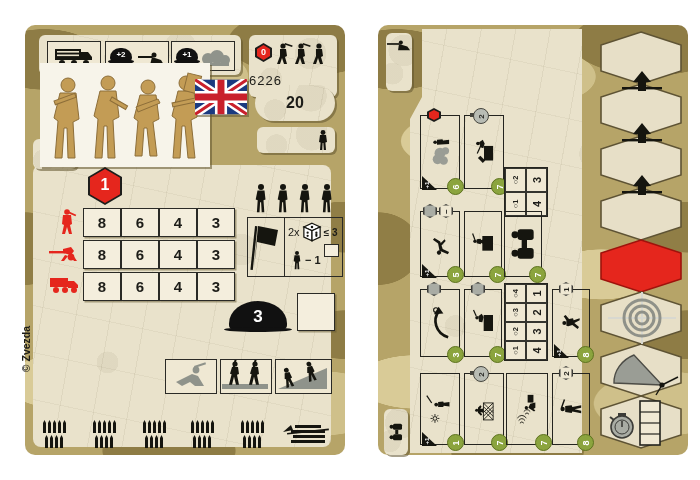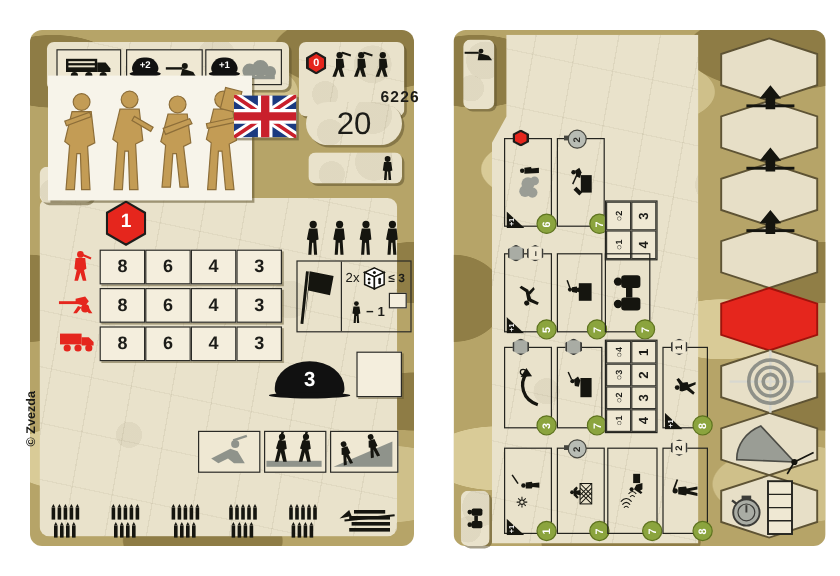--- a/index.html
+++ b/index.html
@@ -124,21 +124,21 @@
           <circle cx="8" cy="3" r="2.6"></circle>
             <path d="M5 6h6l1 7-2 1 2 7h-3l-2-6-2 6H2l3-8z"></path>
           <circle cx="26" cy="3" r="2.6"></circle>
             <path d="M23 6h6l1 7-2 1 2 7h-3l-2-6-2 6h-3l3-8z"></path>
           <circle cx="44" cy="3" r="2.6"></circle>
             <path d="M41 6h6l1 7-2 1 2 7h-3l-2-6-2 6h-3l3-8z"></path>
           <rect x="10" y="0" width="8" height="1.6" transform="rotate(18 10 0)"></rect>
           <rect x="28" y="0" width="8" height="1.6" transform="rotate(18 28 0)"></rect>
         </g>
       </svg>
-      <div class="abs" style="left:0;top:38px;width:100%;text-align:right;font-weight:bold;font-size:13px;letter-spacing:1px;padding-left:13px;">6226</div>
+      <div class="abs" style="left:0;top:38px;width:100%;text-align:left;font-weight:normal;font-size:13px;letter-spacing:1px;">6226</div>
     </div>
 
     <div class="abs" style="left:15px;top:38px;width:170px;height:104px;background:#f7f4ea;box-shadow:2px 2px 0 rgba(96,84,46,.55);">
       <svg width="170" height="104" viewBox="0 0 170 104">
         <g fill="#c39c55" stroke="#8d6e39" stroke-width="1">
           <g>
               <circle cx="28" cy="22" r="7"></circle>
               <path d="M20 30h16l3 26-6 3 2 36h-7l-1-30h-3l-2 30h-7l3-37-4-3z"></path>
               <rect x="14" y="38" width="22" height="4" transform="rotate(-20 14 38)"></rect>
             </g>
@@ -166,21 +166,21 @@
       <svg width="52" height="36" viewBox="0 0 60 40">
         <rect width="60" height="40" fill="#1b3a80"></rect>
         <path d="M0 0L60 40M60 0L0 40" stroke="#fff" stroke-width="9"></path>
         <path d="M0 0L60 40M60 0L0 40" stroke="#c9202c" stroke-width="3.5"></path>
         <path d="M30 0V40M0 20H60" stroke="#fff" stroke-width="14"></path>
         <path d="M30 0V40M0 20H60" stroke="#c9202c" stroke-width="8"></path>
       </svg>
     </div>
 
     <div class="abs paper raised ctr" style="left:230px;top:60px;width:80px;height:36px;border-radius:18px;">
-      <span style="font-weight:normal;font-size:26px;text-align:right;">20</span>
+      <span style="font-weight:bold;font-size:16px;text-align:right;">20</span>
     </div>
 
     <div class="abs paper raised" style="left:232px;top:102px;width:78px;height:26px;">
       <svg class="abs" style="right:6px;top:3px;" width="12" height="20" viewBox="0 0 12 20">
         <circle cx="6" cy="2.5" r="2.4" fill="#15150f"></circle>
           <path d="M3 5h6l1 7-1.6.6L9 20H6.8l-.4-7h-.8l-.4 7H3l.6-7.4L2 12z" fill="#15150f"></path>
       </svg>
     </div>
 
     <div class="abs hexclip redhex-o" style="left:63px;top:142px;width:34px;height:38px;">

